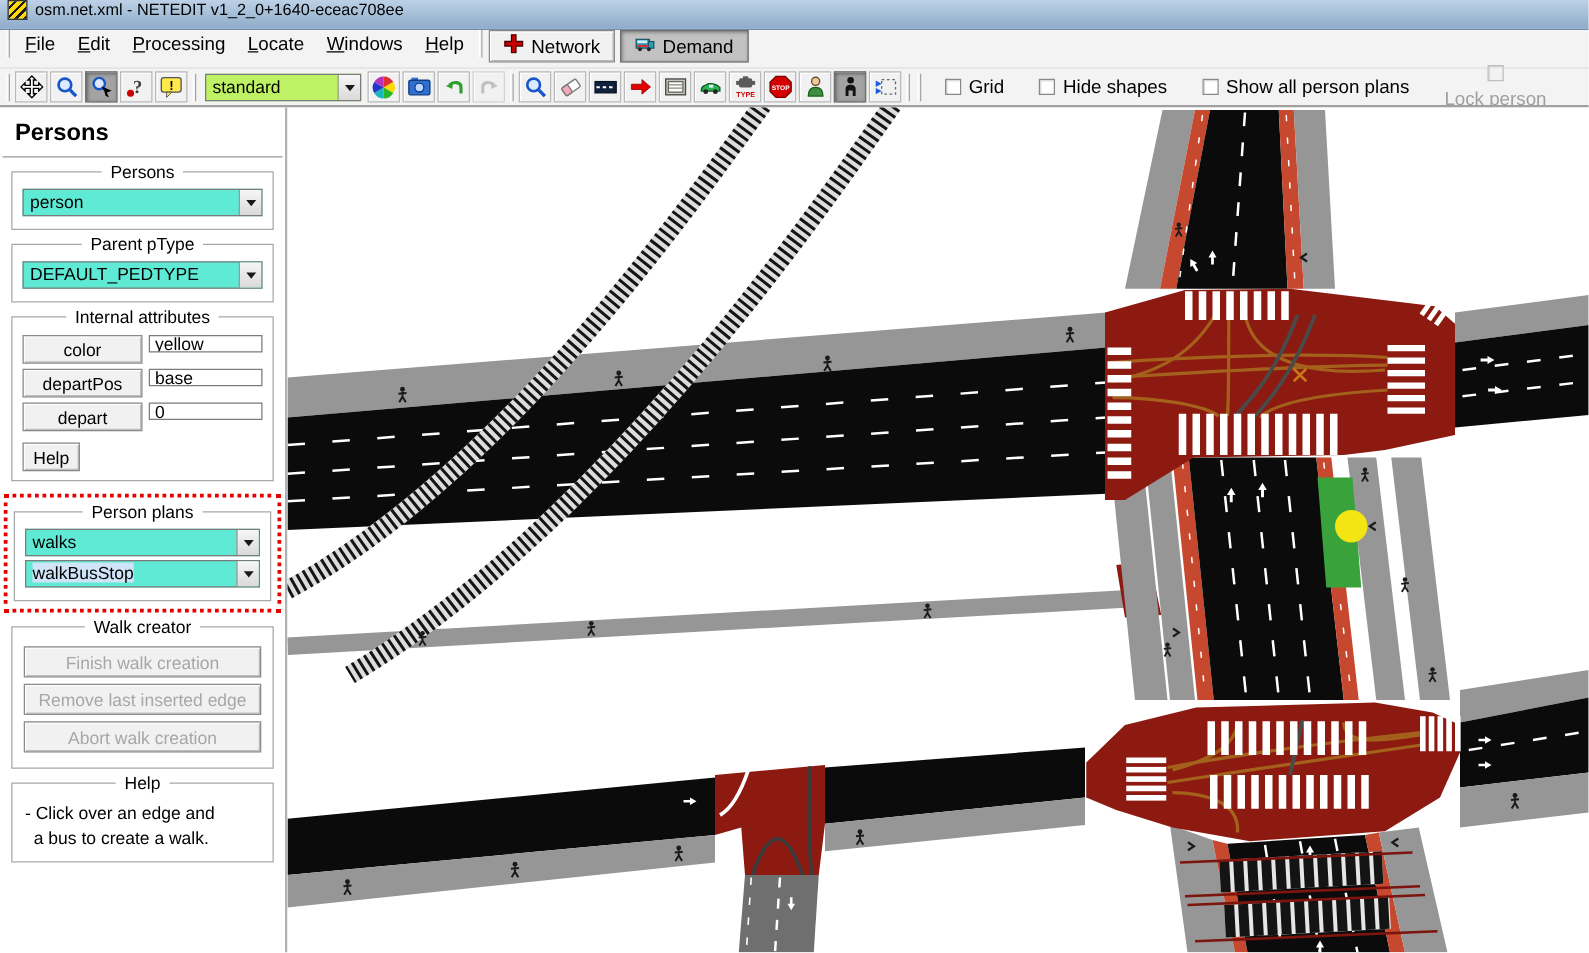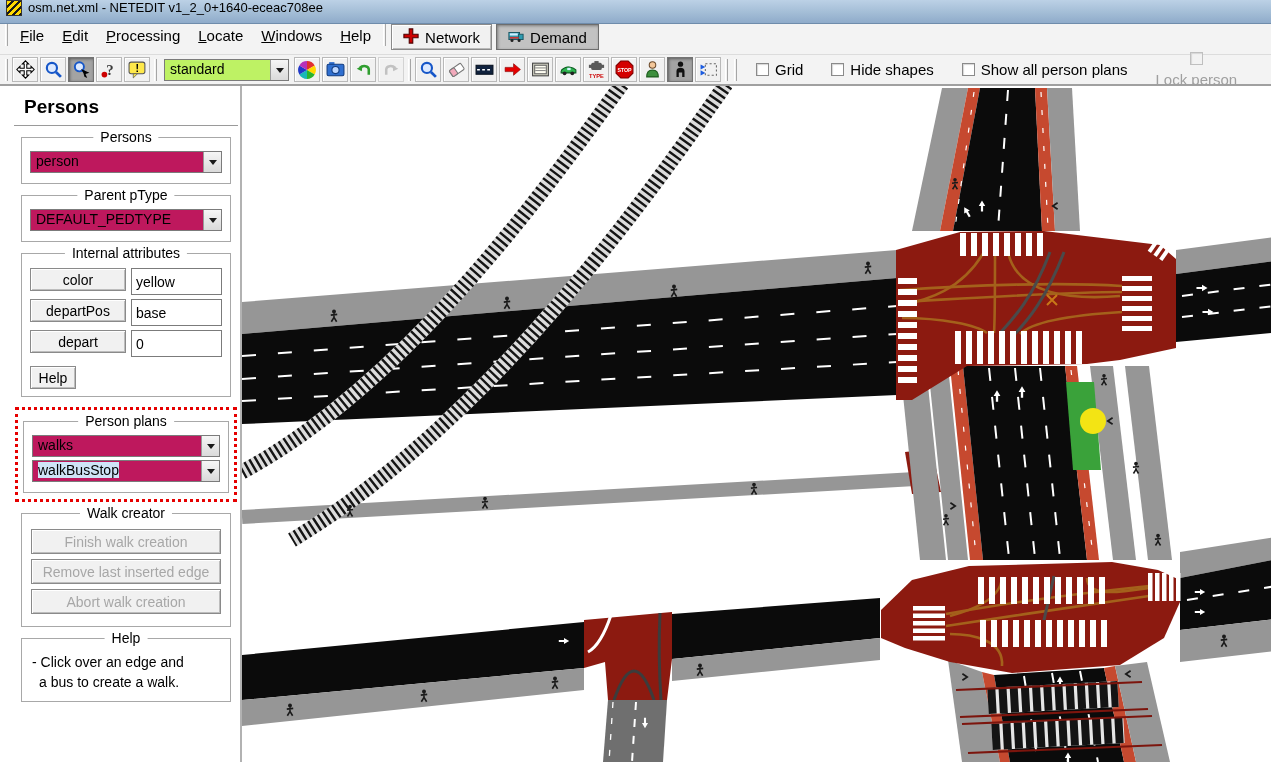--- a/index.html
+++ b/index.html
@@ -36,34 +36,34 @@
   .combo .cbn, .combo2 .cbn { width:18px; background:linear-gradient(#f6f6f6,#dadada);
     border-left:1px solid #9a9a9a; display:flex; align-items:center; justify-content:center; }
   .tri { width:0; height:0; border:4px solid transparent; border-top:5px solid #1a1a1a; margin-top:5px; }
   .checks { display:flex; align-items:center; gap:28px; margin-left:16px; }
   .check-item { display:flex; align-items:center; gap:6px; }
   .cb { width:13px; height:13px; background:#fff; border:1px solid #8a8a8a; box-shadow:inset 1px 1px 1px #d6d6d6; }
   .check-item.disabled { color:#9f9f9f;flex-direction:column; }
   .check-item.disabled .cb { border-color:#bfbfbf; background:#f2f2f2; }
 
   
-  .main { display:flex; height:676px;padding-left:12px; }
+  .main { display:flex; height:676px; }
   .sidebar { width:230px; background:#fff; border-right:2px solid #b2b2b2; padding-top:4px; font-size:14px; }
   .sb-title { font-size:19px; font-weight:bold; padding:6px 12px 7px; }
   .sb-rule { border-top:1px solid #9a9a9a; margin:0 2px 4px; }
   .group { position:relative; border:1px solid #a8a8a8; margin:11px 9px 0; padding:10px 6px 7px; background:#fff; }
   .group-title { position:absolute; top:-9px; left:50%; transform:translateX(-50%);
     background:#fff; padding:0 7px; white-space:nowrap; }
-  .combo2 { display:flex; height:22px; border:1px solid #7b7b7b; background:#be185d; margin:3px 2px;gap:26px; }
+  .combo2 { display:flex; height:22px; border:1px solid #7b7b7b; background:#5eead4; margin:3px 2px;gap:26px; }
   .selhl { background:#cfe4f7; }
   .arow { display:flex; gap:5px; margin:4px 2px; }
   .btn { background:#f1f1f1; border:1px solid #8a8a8a; box-shadow:inset 1px 1px 0 #fff, inset -1px -1px 0 #bdbdbd;
     font-size:14px; height:23px; font-family:inherit; color:#000; }
   .akey { flex:0 0 96px; }
-  .aval { flex:1; height:27px; border:1px solid #7b7b7b; font-size:14px; padding:0 4px; width:100%;
+  .aval { flex:1; height:14px; border:1px solid #7b7b7b; font-size:14px; padding:0 4px; width:100%;
     font-family:inherit; }
   .helpbtn { width:46px; margin:5px 2px 0; }
   .plans-wrap { border:3px dotted #e60000; margin:10px 3px 0; padding:2px 2px 6px; }
   .plans-wrap .group { margin:9px 3px 0; }
   .wbtn { display:block; width:calc(100% - 6px); margin:5px 3px; height:25px; }
   .btn.off { color:#a7a7a7; }
   .help-text { padding:4px 4px 2px; line-height:1.4; }
   .help-text .l2 { padding-left:7px; }
   .canvas { flex:1; position:relative; background:#fff; }
   .canvas svg { position:absolute; left:0; top:0; }

